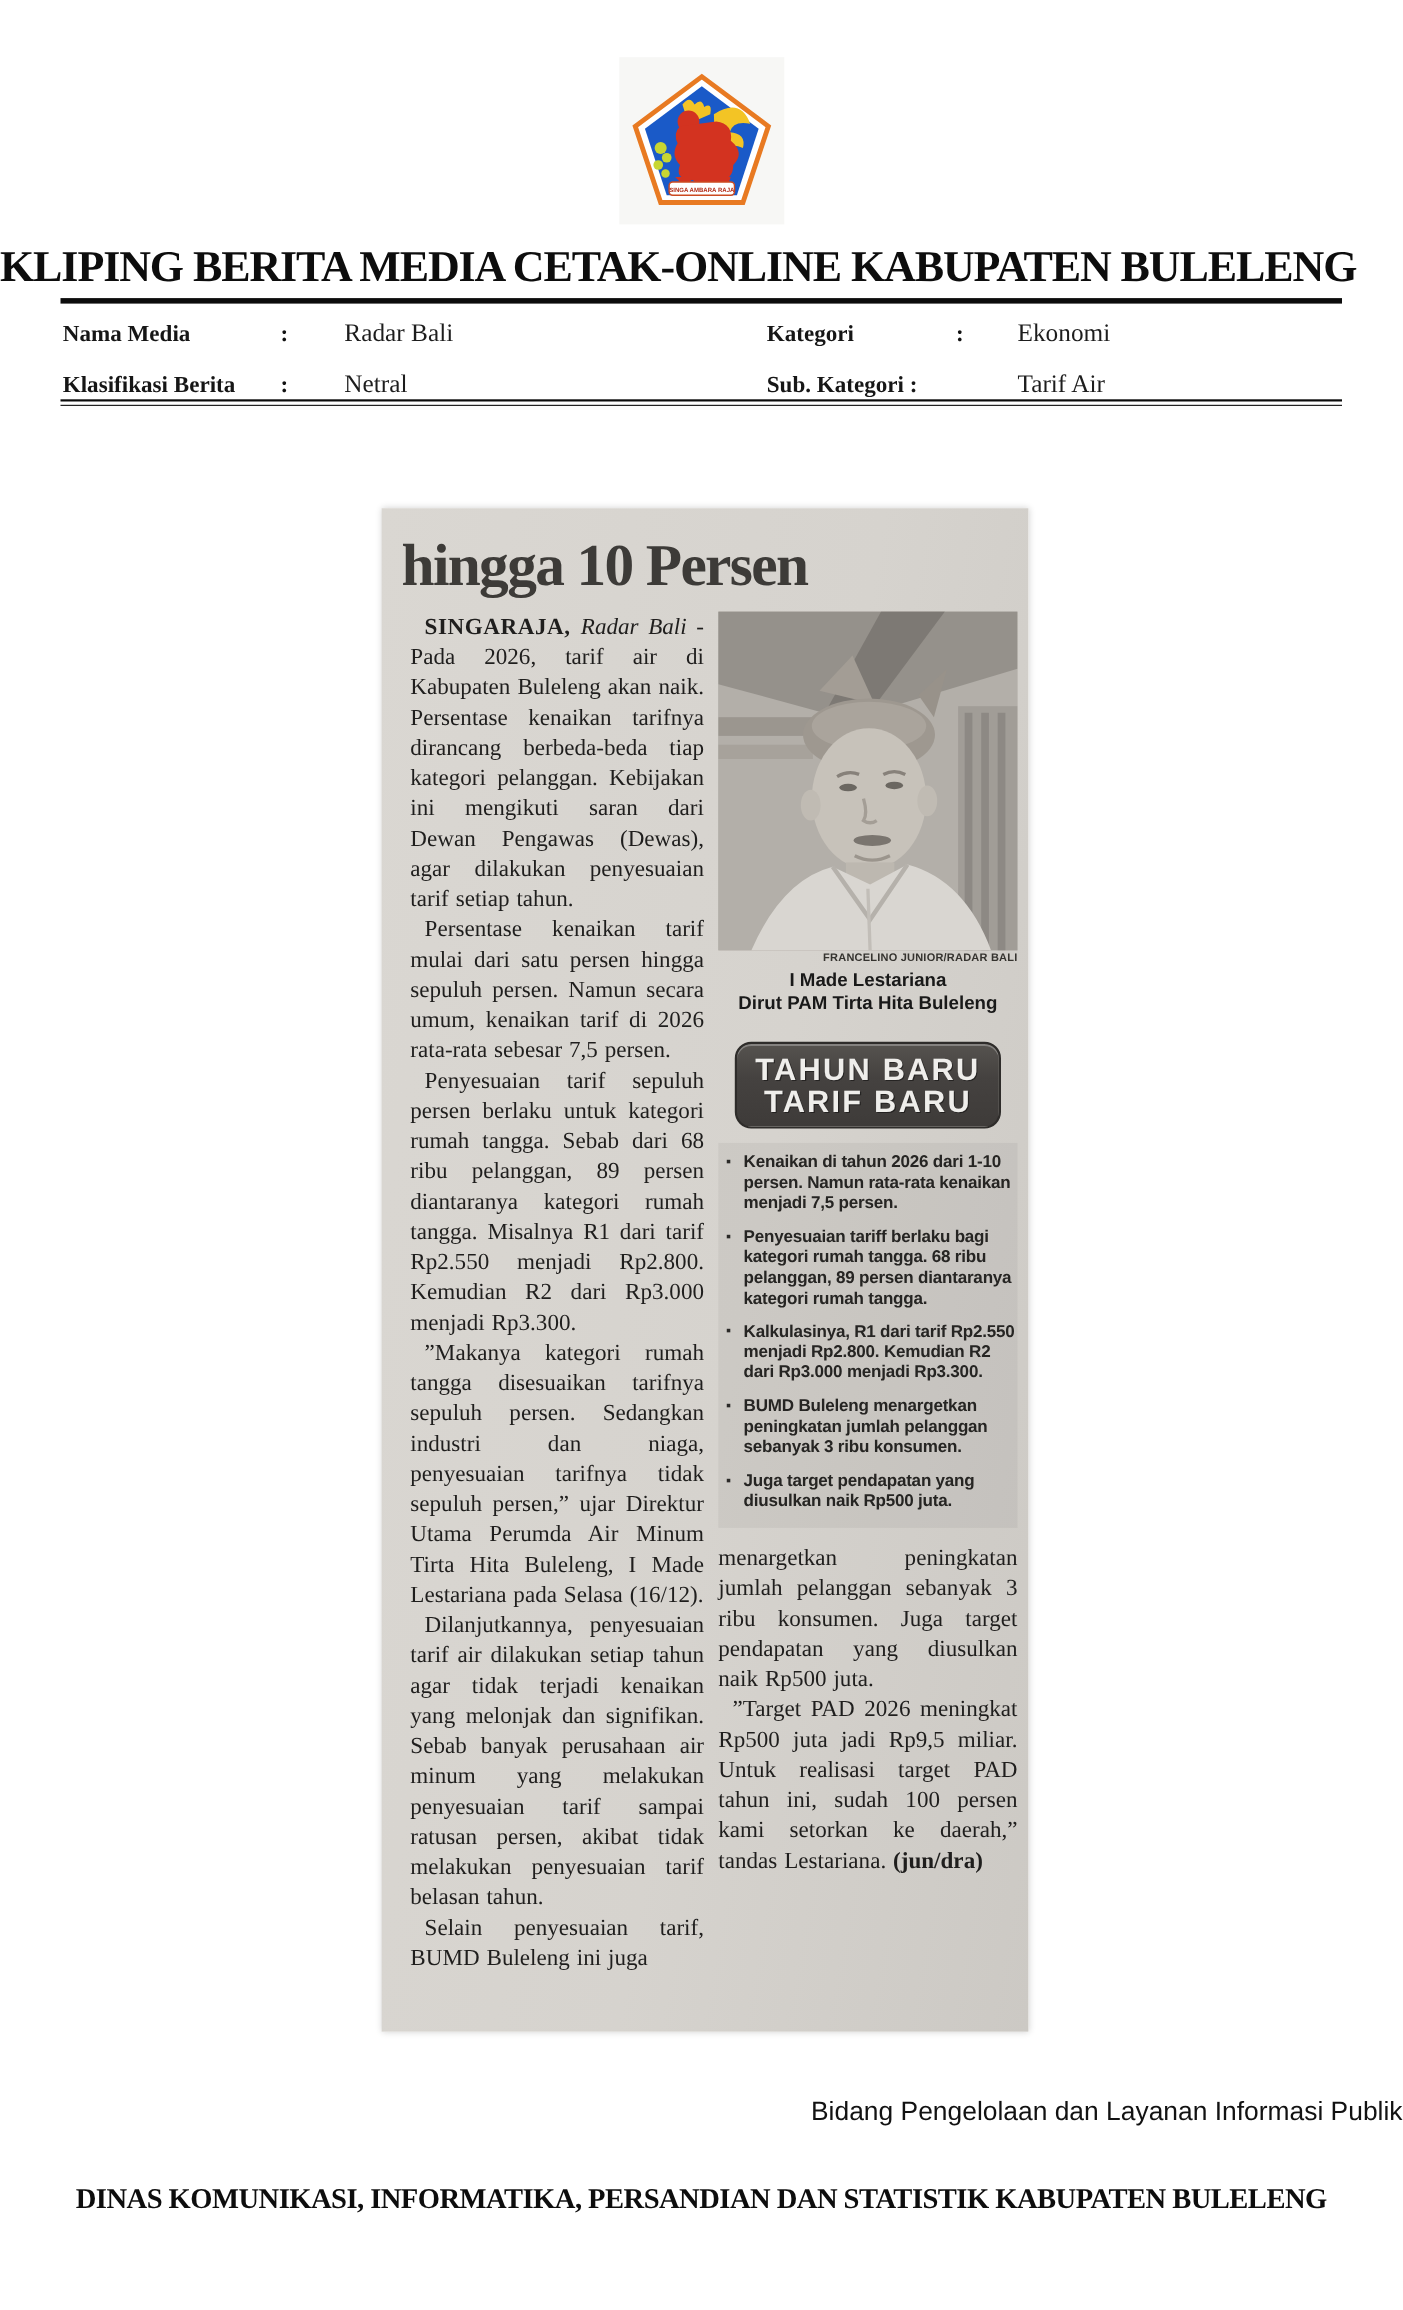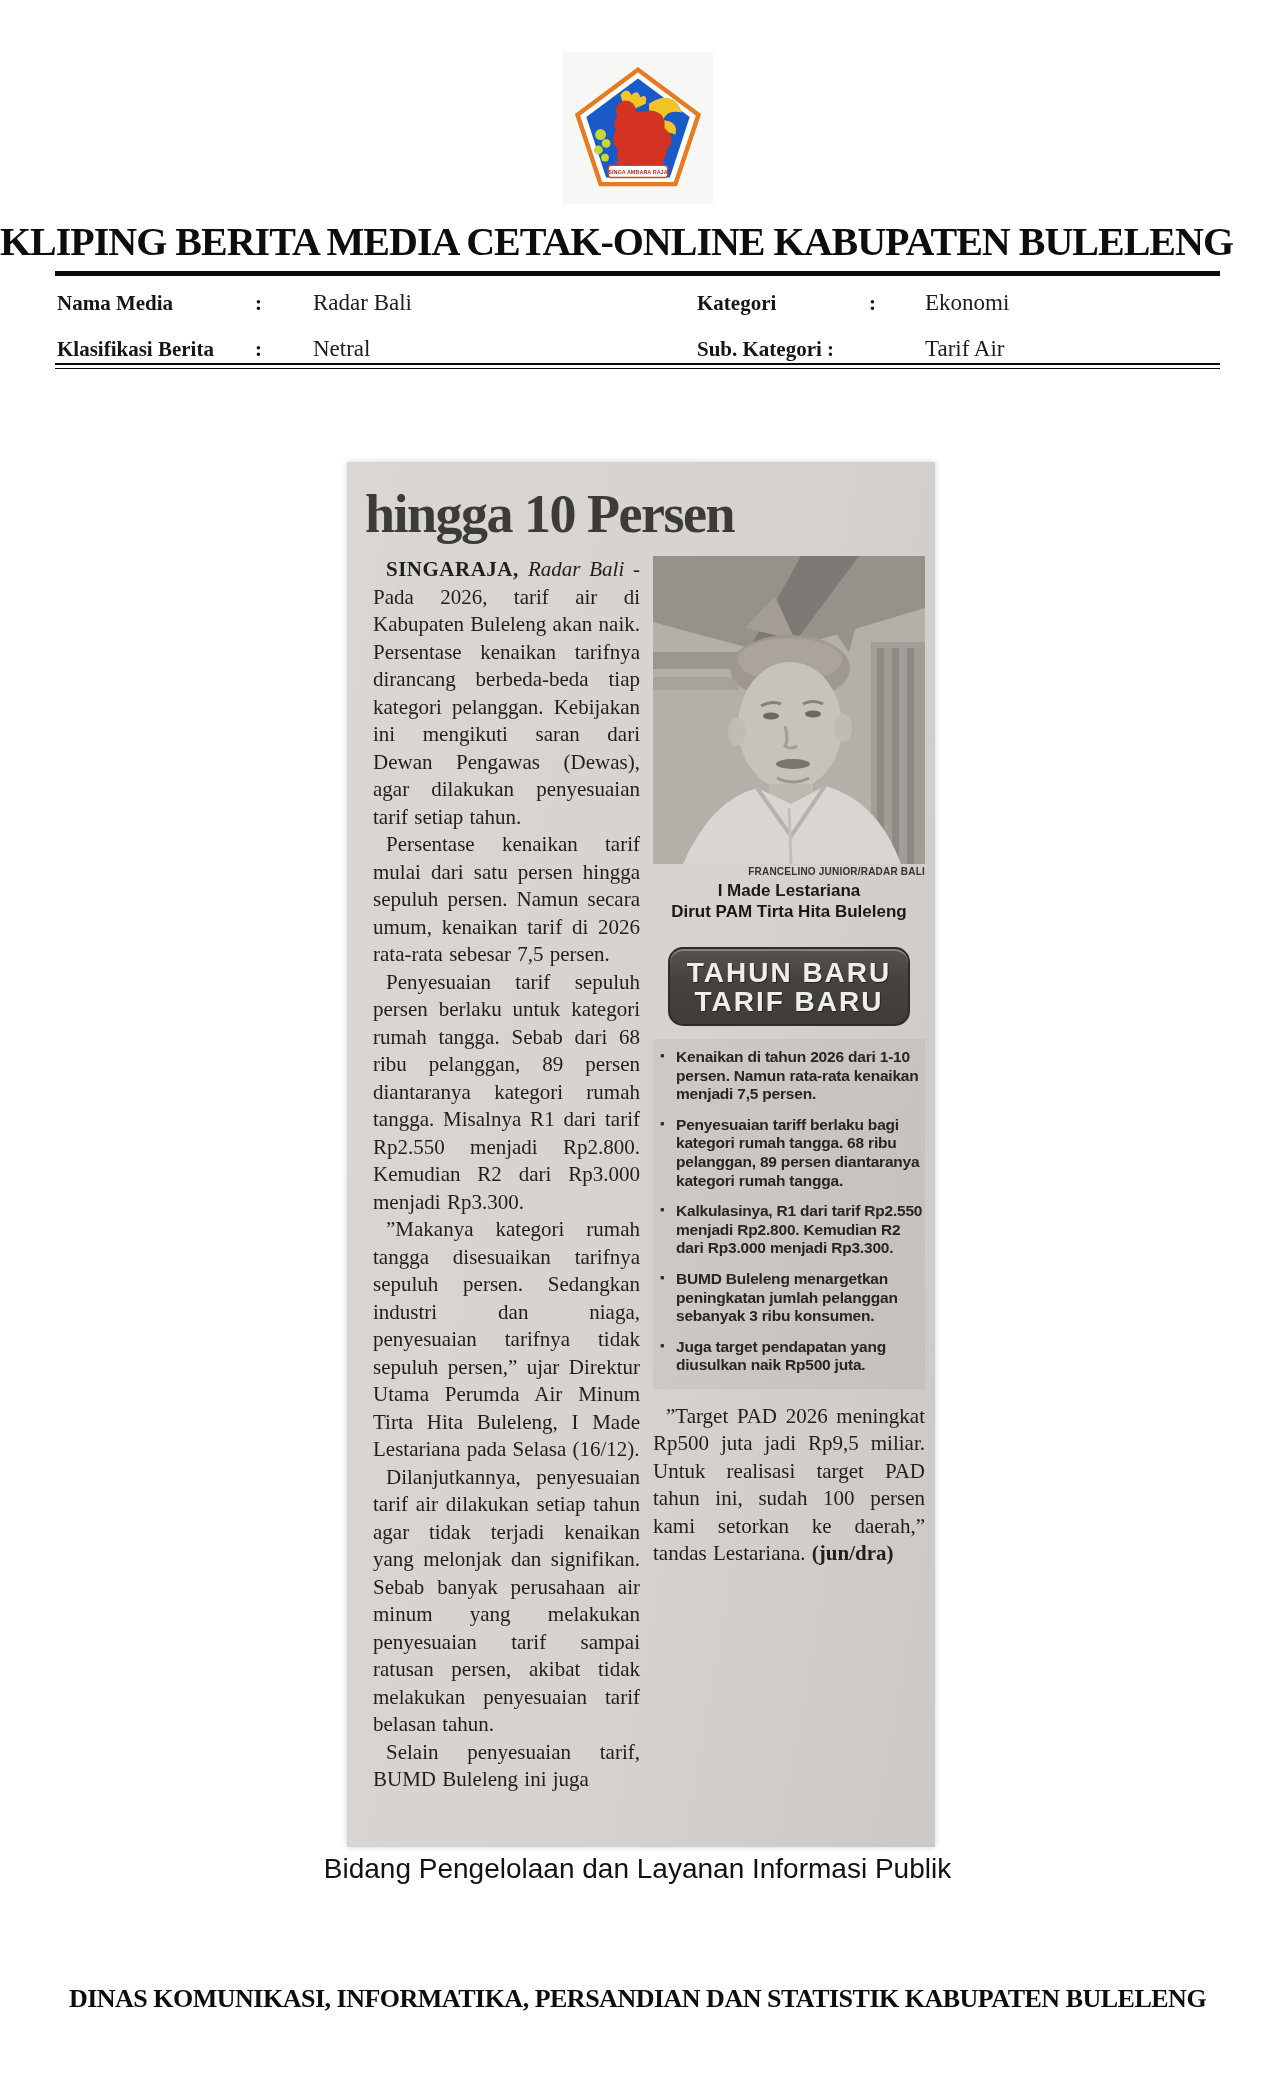--- a/index.html
+++ b/index.html
@@ -65,22 +65,22 @@
   }
   .bullets{margin-top:13px;background:rgba(40,38,35,0.055);padding:9px 2px 2px 6px;}
   .bullet{position:relative;padding-left:17px;margin-bottom:12px;
     font-family:"Liberation Sans",sans-serif;font-weight:bold;font-size:15.5px;
     line-height:1.2;letter-spacing:-0.2px;color:#262523;text-align:left;}
   .bullet::before{content:"▪";position:absolute;left:1px;top:0;font-size:13px;color:#2a2927;}
   .resume{margin-top:14px;}
   .resume p + p{margin-top:0;}
 
   
-  .footer-line1{position:absolute;top:1853px;left:0;width:100%;text-align:center;
-    font-family:"Liberation Sans",sans-serif;font-size:28px;color:#121212;}
+  .footer-line1{position:absolute;top:1906px;left:0;width:100%;text-align:right;
+    font-family:"Liberation Sans",sans-serif;font-size:24px;color:#121212;}
   .footer-line2{position:absolute;top:1984px;left:0;width:100%;text-align:center;
     font-weight:bold;font-size:26px;letter-spacing:-0.5px;color:#0d0d0d;white-space:nowrap;}
 </style>
 </head>
 <body>
 
 <div class="logo-box">
   <svg width="132" height="140" viewBox="0 0 120 112">
     <polygon points="60,3 115,44 94,107 26,107 5,44" fill="#ffffff" stroke="#e87a22" stroke-width="4"></polygon>
     <polygon points="60,11 107,46 89,101 31,101 13,46" fill="#1a5ac8"></polygon>
@@ -197,20 +197,21 @@
 
       <div class="bullets">
         <div class="bullet">Kenaikan di tahun 2026 dari 1-10 persen. Namun rata-rata kenaikan menjadi 7,5 persen.</div>
         <div class="bullet">Penyesuaian tariff berlaku bagi kategori rumah tangga. 68 ribu pelanggan, 89 persen diantaranya kategori rumah tangga.</div>
         <div class="bullet">Kalkulasinya, R1 dari tarif Rp2.550 menjadi Rp2.800. Kemudian R2 dari Rp3.000 menjadi Rp3.300.</div>
         <div class="bullet">BUMD Buleleng menargetkan peningkatan jumlah pelanggan sebanyak 3 ribu konsumen.</div>
         <div class="bullet">Juga target pendapatan yang diusulkan naik Rp500 juta.</div>
       </div>
 
       <div class="resume">
+        <p class="no-indent">menargetkan peningkatan jumlah pelanggan sebanyak 3 ribu konsumen. Juga target pendapatan yang diusulkan naik Rp500 juta.</p>
         <p><span>”Target PAD 2026 meningkat Rp500 juta jadi Rp9,5 miliar. Untuk realisasi target PAD tahun ini, sudah 100 persen kami setorkan ke daerah,” tandas Lestariana. </span><span class="byline-bold">(jun/dra)</span></p>
       </div>
     </div>
   </div>
 </div>
 
 <div class="footer-line1">Bidang Pengelolaan dan Layanan Informasi Publik</div>
 <div class="footer-line2">DINAS KOMUNIKASI, INFORMATIKA, PERSANDIAN DAN STATISTIK KABUPATEN BULELENG</div>
 
 </body></html>

